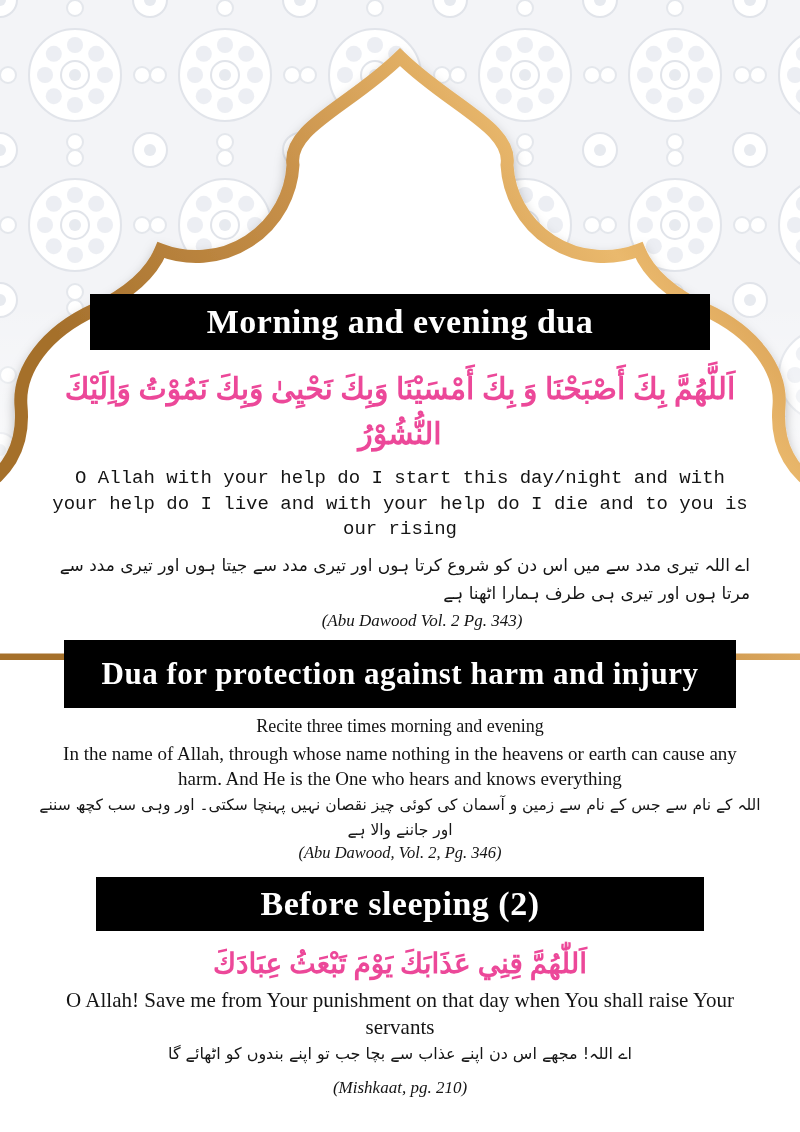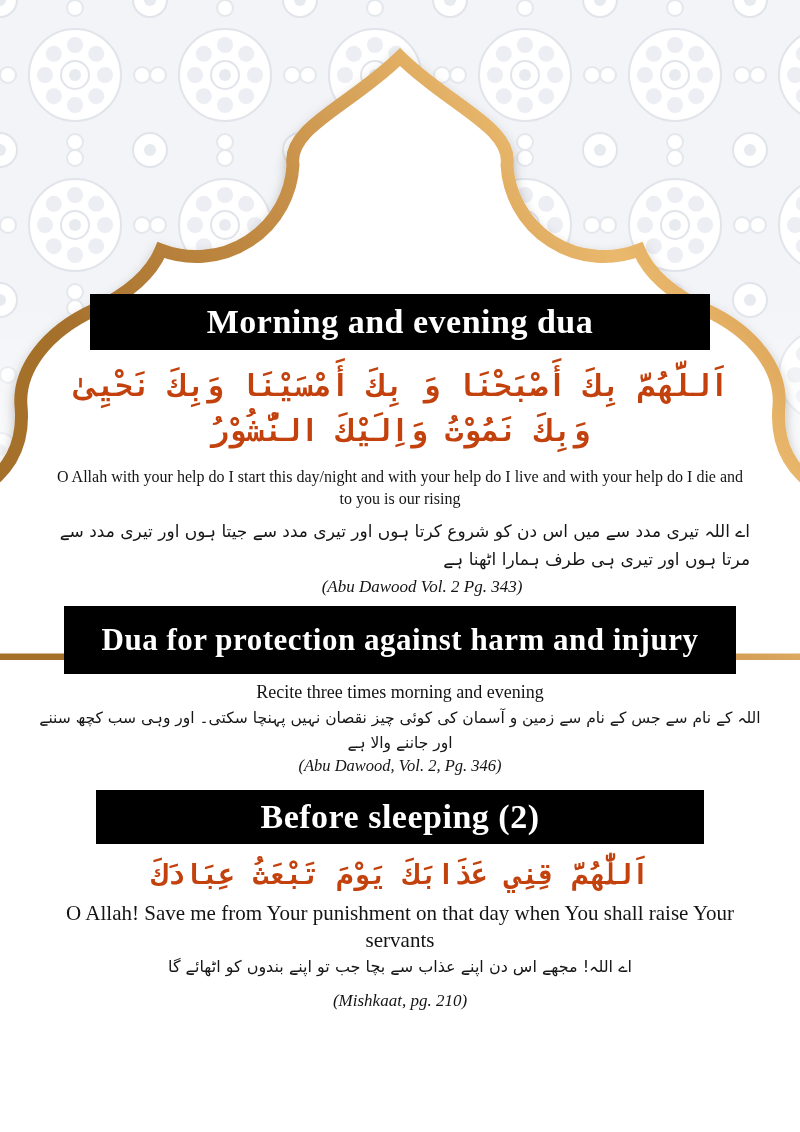--- a/index.html
+++ b/index.html
@@ -25,32 +25,32 @@
     font-family:"Liberation Serif", serif;
     font-weight:700;
     display:flex;align-items:center;justify-content:center;
     letter-spacing:0.5px;
   }
   .banner.b1{width:620px;height:56px;font-size:34px;margin-top:294px;}
   .banner.b2{width:672px;height:68px;font-size:31px;margin-top:8px;}
   .banner.b3{width:608px;height:54px;font-size:34px;margin-top:13px;}
   .arabic{
     direction:rtl;
-    font-family:Liberation Mono, monospace;
+    font-family:Liberation Serif, serif;
     font-weight:700;
-    color:#c2410c;
+    color:#ec4899;
   }
   .arabic.a1{font-size:30px;line-height:1.5;max-width:690px;margin:16px auto 0;}
   .arabic.a2{font-size:29px;line-height:1.5;max-width:720px;margin:2px auto 0;}
   .arabic.a3{font-size:28px;line-height:1.5;max-width:720px;margin:12px auto 0;}
   .english{
     font-family:"Liberation Serif", serif;
     color:#141414;
   }
-  .english.e1{font-size:16px;line-height:1.35;max-width:700px;margin:10px auto 0;}
+  .english.e1{font-size:19px;line-height:1.35;max-width:700px;margin:10px auto 0;font-family:Liberation Mono, monospace;}
   .english.e2{font-size:19px;line-height:1.35;max-width:680px;margin:2px auto 0;}
   .english.e3{font-size:21px;line-height:1.3;max-width:724px;margin:2px auto 0;}
   .urdu{
     direction:rtl;
     font-family:"DejaVu Sans", sans-serif;
     color:#161616;
   }
   .urdu.u1{font-size:17px;line-height:1.65;max-width:700px;margin:8px auto 0;text-align:right;}
   .urdu.u2{font-size:15.5px;line-height:1.6;max-width:730px;margin:1px auto 0;text-align:center;}
   .urdu.u3{font-size:16px;line-height:1.6;max-width:700px;margin:0 auto;}
@@ -153,20 +153,21 @@
     </div>
     <div class="arabic a1" dir="rtl">اَللَّهُمَّ بِكَ أَصْبَحْنَا وَ بِكَ أَمْسَيْنَا وَبِكَ نَحْيِىٰ وَبِكَ نَمُوْتُ وَاِلَيْكَ النُّشُوْرُ</div>
     <div class="english e1">O Allah with your help do I start this day/night and with your help do I live and with your help do I die and to you is our rising</div>
     <div class="urdu u1" dir="rtl">اے اللہ تیری مدد سے میں اس دن کو شروع کرتا ہوں اور تیری مدد سے جیتا ہوں اور تیری مدد سے مرتا ہوں اور تیری ہی طرف ہمارا اٹھنا ہے</div>
     <div class="reference r1">(Abu Dawood Vol. 2 Pg. 343)</div>
 
     <div class="banner b2">
       <span>Dua for protection against harm and injury</span>
     </div>
     <div class="subtitle">Recite three times morning and evening</div>
+    <div class="english e2">In the name of Allah, through whose name nothing in the heavens or earth can cause any harm. And He is the One who hears and knows everything</div>
     <div class="urdu u2" dir="rtl">اللہ کے نام سے جس کے نام سے زمین و آسمان کی کوئی چیز نقصان نہیں پہنچا سکتی۔ اور وہی سب کچھ سننے اور جاننے والا ہے</div>
     <div class="reference r2">(Abu Dawood, Vol. 2, Pg. 346)</div>
 
     <div class="banner b3">
       <span>Before sleeping (2)</span>
     </div>
     <div class="arabic a3" dir="rtl">اَللّٰهُمَّ قِنِي عَذَابَكَ يَوْمَ تَبْعَثُ عِبَادَكَ</div>
     <div class="english e3">O Allah! Save me from Your punishment on that day when You shall raise Your servants</div>
     <div class="urdu u3" dir="rtl">اے اللہ! مجھے اس دن اپنے عذاب سے بچا جب تو اپنے بندوں کو اٹھائے گا</div>
     <div class="reference r3">(Mishkaat, pg. 210)</div>

